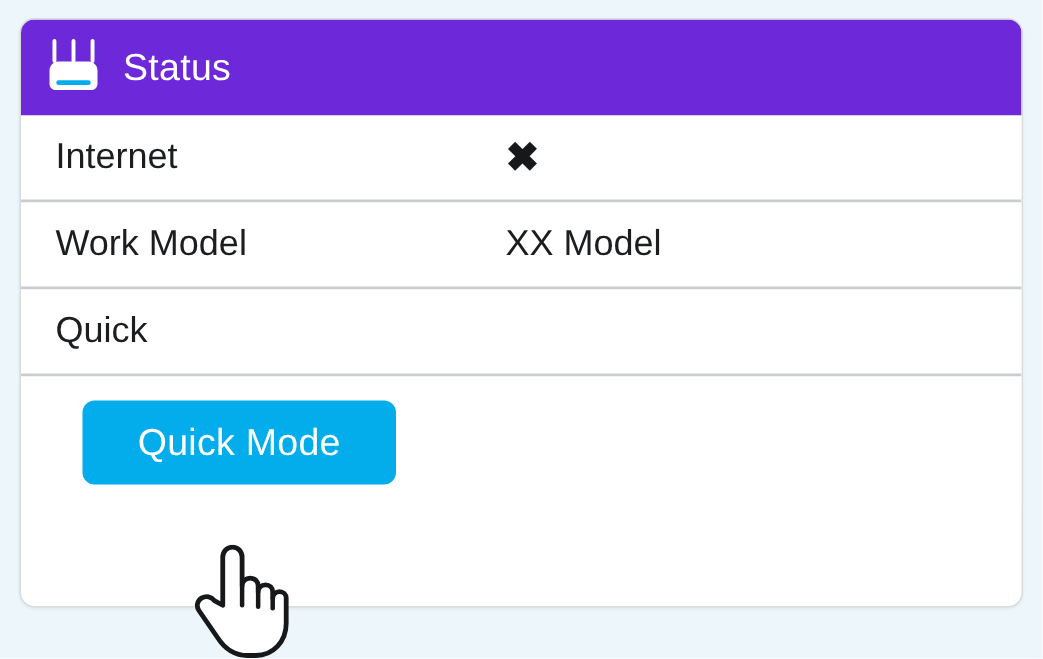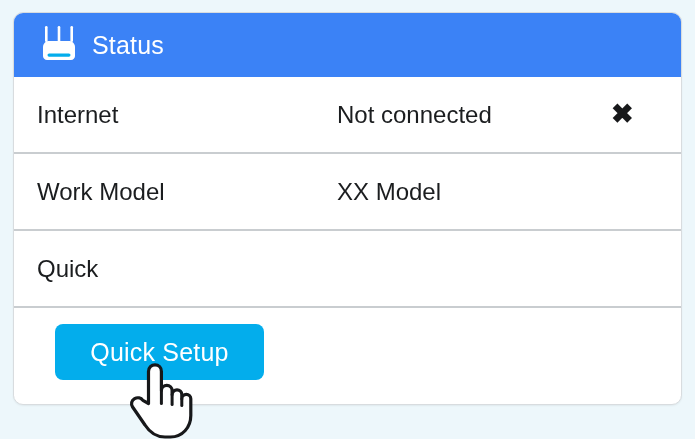--- a/index.html
+++ b/index.html
@@ -27,45 +27,45 @@
     border: 1px solid #d8dcdf;
     border-radius: 10px;
     box-sizing: border-box;
     overflow: hidden;
     box-shadow: 0 1px 2px rgba(0,0,0,0.06);
   }
 
   
   .card-header {
     height: 64px;
-    background: #3b82f6;
+    background: #6d28d9;
     display: flex;
     align-items: center;
-    padding-left: 22px;
+    padding-left: 12px;
     box-sizing: border-box;
   }
   .router-icon {
     width: 46px;
     height: 40px;
     flex: 0 0 auto;
     display: block;
   }
   .header-title {
     color: #ffffff;
     font-size: 25px;
     font-weight: 400;
     letter-spacing: 0.2px;
     margin-left: 10px;
     line-height: 1;
     white-space: nowrap;
   }
 
   
   .info-row {
-    height: 77px;
+    height: 58px;
     display: flex;
     align-items: center;
     border-bottom: 2px solid #c9cdd0;
     box-sizing: border-box;
     padding-left: 23px;
     background: #ffffff;
   }
   .row-label {
     width: 300px;
     flex: 0 0 300px;
@@ -140,37 +140,36 @@
         <rect x="34.4" y="1" width="2.6" height="16" rx="1.3" fill="#ffffff"></rect>
         <path d="M7 22 C7 18.7 9.7 16 13 16 L33 16 C36.3 16 39 18.7 39 22 L39 31 C39 33.2 37.2 35 35 35 L11 35 C8.8 35 7 33.2 7 31 Z" fill="#ffffff"></path>
         <rect x="11.5" y="28.5" width="23" height="3.2" rx="1.6" fill="#03adec"></rect>
       </svg>
     </span>
     <span class="header-title">Status</span>
   </div>
 
   <div class="info-row">
     <span class="row-label">Internet</span>
-    <span class="row-value">Not connected</span>
     <span class="row-status-icon">✖</span>
   </div>
 
   <div class="info-row">
     <span class="row-label">Work Model</span>
     <span class="row-value">XX Model</span>
     <span class="row-status-icon"></span>
   </div>
 
   <div class="info-row">
     <span class="row-label">Quick</span>
     <span class="row-status-icon"></span>
   </div>
 
   <div class="action-row">
-    <button class="quick-setup-button">Quick Setup</button>
+    <button class="quick-setup-button">Quick Mode</button>
   </div>
 
 </div>
 
 <span class="hand-cursor">
   <svg viewBox="0 0 66 76" xmlns="http://www.w3.org/2000/svg" aria-hidden="true">
     <path d="M20.5 40.5 L20.5 8.5 C20.5 4.6 23.4 1.8 27.0 1.8 C30.6 1.8 33.4 4.6 33.4 8.5
              L33.4 27.5
              C33.4 24.6 35.8 22.4 38.8 22.4 C41.8 22.4 44.1 24.6 44.1 27.5
              L44.1 31.5

